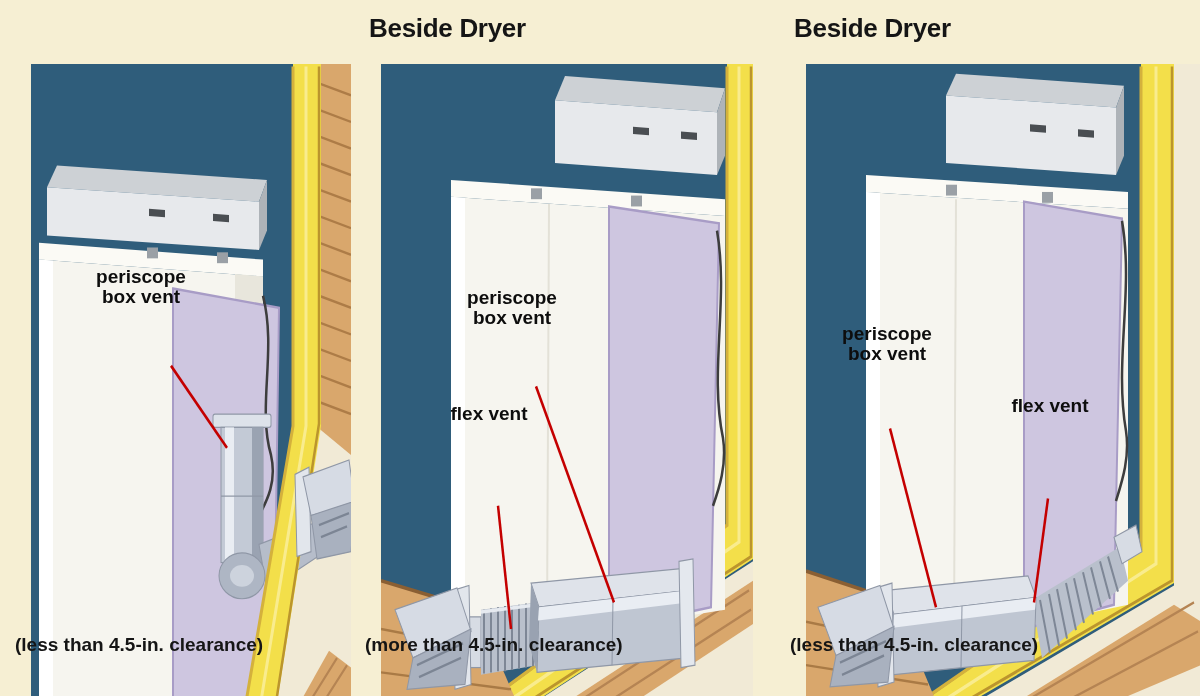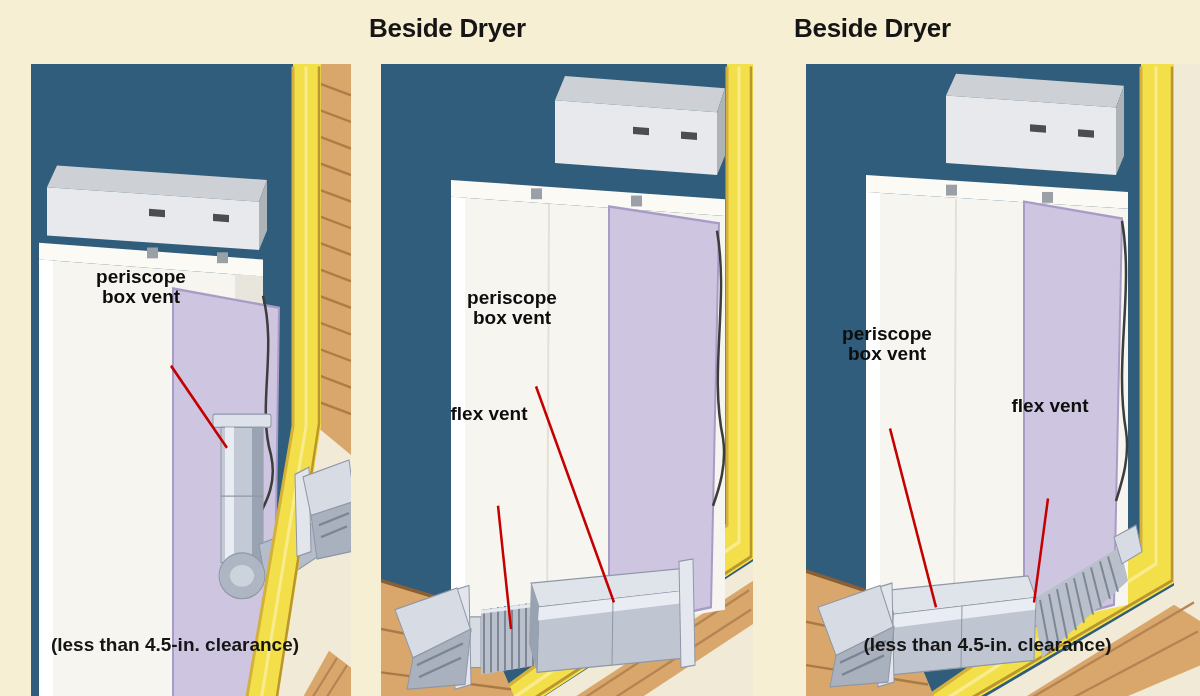--- a/index.html
+++ b/index.html
@@ -19,21 +19,21 @@
   }
   .scene{position:absolute;top:64px;left:16px;width:100%;height:676px}
   .scene svg{display:block;width:100%;height:100%}
   .label{
     position:absolute;text-align:center;
     font-weight:700;font-size:19px;line-height:19.5px;color:#0d0d0d;
   }
   .label span{display:block}
   .caption{
     position:absolute;top:634px;left:0;width:100%;
-    text-align:center;font-weight:700;font-size:19px;
+    text-align:left;font-weight:700;font-size:19px;
     color:#151515;white-space:nowrap;
   }
   #p1{left:15px;width:320px}
   #p2{left:365px;width:372px}
   #p3{left:790px;width:395px}
   .lbl-periscope-1{left:40px;top:203px;width:140px}
   .lbl-periscope-2{left:66px;top:224px;width:130px}
   .lbl-flex-2{left:56px;top:340px;width:104px}
   .lbl-periscope-3{left:16px;top:260px;width:130px}
   .lbl-flex-3{left:192px;top:332px;width:104px}
@@ -188,20 +188,21 @@
 
     <div class="label lbl-periscope-2">
       <span>periscope</span>
       <span>box vent</span>
     </div>
     <div class="label lbl-flex-2">
       <span>flex vent</span>
     </div>
   </div>
 
+  <p class="caption">(more than 4.5-in. clearance)</p>
 </section>
 
 <section class="panel" id="p3">
   <h2>Beside Dryer</h2>
 
   <div class="scene">
     <svg viewBox="0 0 395 560" preserveAspectRatio="none">
       <rect width="395" height="560" fill="#2f5d7b"></rect>
 
       <polygon points="106,560 368,432 368,0 395,0 395,560" fill="#f1ead6"></polygon>

